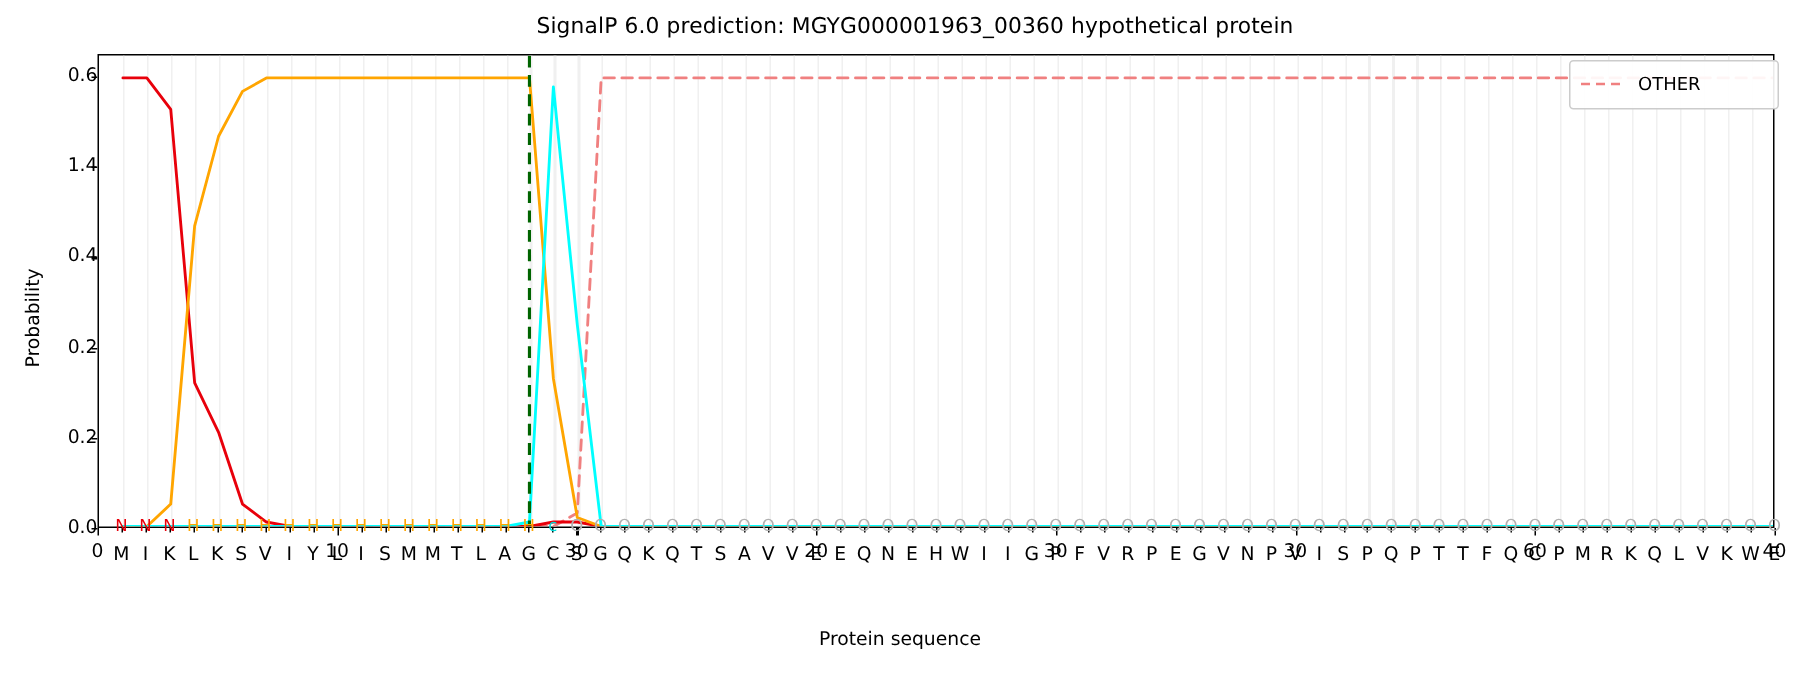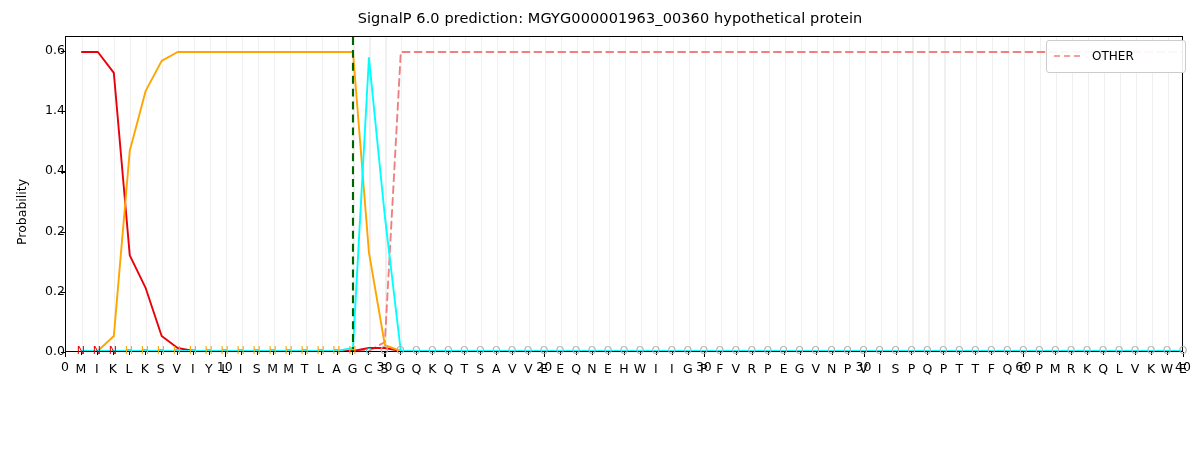--- a/index.html
+++ b/index.html
@@ -479,20 +479,21 @@
       <div class="seq-letter" style="left: 1119.11px;">L</div>
       <div class="region-letter" style="left: 1135.09px; color: rgb(176, 176, 176);">O</div>
       <div class="seq-letter" style="left: 1135.09px;">V</div>
       <div class="region-letter" style="left: 1151.06px; color: rgb(176, 176, 176);">O</div>
       <div class="seq-letter" style="left: 1151.06px;">K</div>
       <div class="region-letter" style="left: 1167.03px; color: rgb(176, 176, 176);">O</div>
       <div class="seq-letter" style="left: 1167.03px;">W</div>
       <div class="region-letter" style="left: 1183px; color: rgb(176, 176, 176);">O</div>
       <div class="seq-letter" style="left: 1183px;">E</div>
     </div>
+  <div id="xlabel">Protein sequence</div>
 
   <div id="legend">
     <div class="legend-row">
       <span class="legend-swatch">
         <svg width="30" height="12" viewBox="0 0 30 12">
             <line x1="0" y1="6" x2="30" y2="6" stroke="#f08080" stroke-width="1.6" stroke-dasharray="6,4"></line>
           </svg>
       </span>
       <span class="legend-text">OTHER</span>
     </div>

